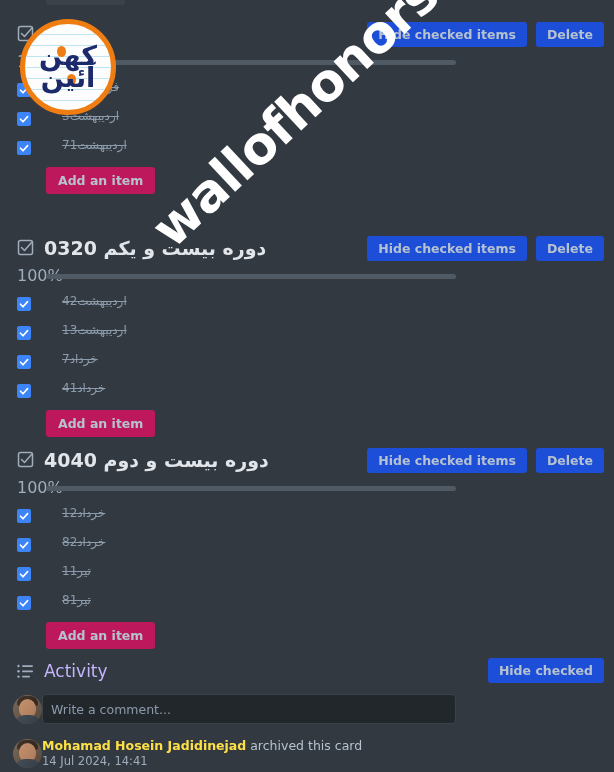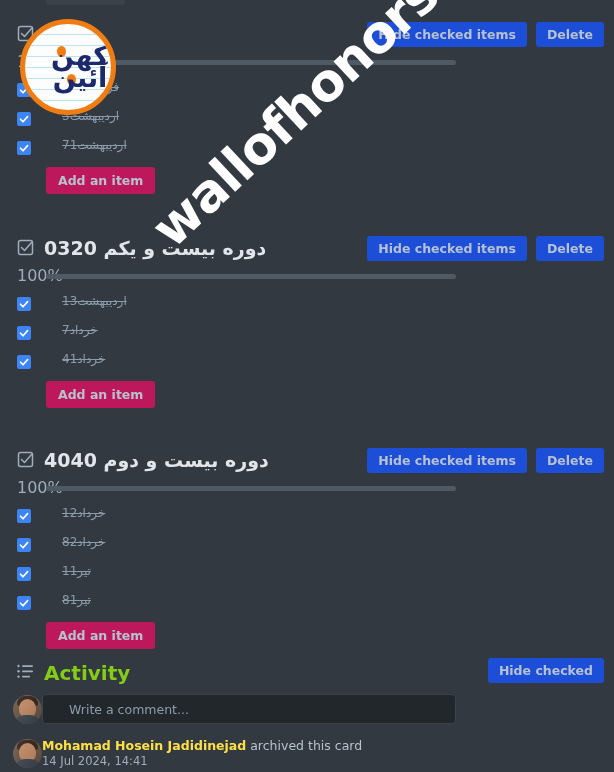--- a/index.html
+++ b/index.html
@@ -74,22 +74,22 @@
     color:#b6c2cf;font-size:12.5px;font-weight:bold;
     font-family:"DejaVu Sans","Liberation Sans",sans-serif;
     padding:7px 12px;cursor:pointer;line-height:13px;
   }
 
   
   .activity{position:absolute;left:0;top:660px;width:614px;}
   .act-head{position:relative;height:30px;}
   .act-icon{position:absolute;left:17px;top:4px;width:17px;height:15px;color:#9fadbc;}
   .act-title{
-    position:absolute;left:44px;top:1px;font-size:20px;
-    font-weight:bold;color:#84cc16;
+    position:absolute;left:44px;top:1px;font-size:17px;
+    font-weight:normal;color:#c4b5fd;
   }
   .act-btn{position:absolute;right:10px;top:-2px;}
 
   .comment-row{position:relative;height:36px;margin-top:4px;}
   .avatar{
     position:absolute;left:13px;top:1px;width:29px;height:29px;border-radius:50%;
     overflow:hidden;background:#6b5847;
   }
   .avatar .face{
     position:absolute;left:6px;top:4px;width:17px;height:19px;
@@ -107,21 +107,21 @@
     position:absolute;left:0;top:0;width:100%;height:100%;
     background:linear-gradient(135deg,rgba(255,255,255,.10),rgba(0,0,0,.20));
   }
   .comment-box{
     position:absolute;left:42px;right:158px;top:0;height:28px;
     background:#22272b;border:1px solid #3b424a;border-radius:4px;
     display:flex;align-items:center;
   }
   .comment-box input{
     width:100%;background:transparent;border:none;outline:none;
-    color:#b6c2cf;font-size:12.5px;padding:0 26px;
+    color:#b6c2cf;font-size:12.5px;padding:0 8px;
     font-family:"DejaVu Sans","Liberation Sans",sans-serif;
   }
   .comment-box input::placeholder{color:#8c9bab;}
 
   .act-entry{position:relative;height:40px;margin-top:8px;}
   .entry-text{
     position:absolute;left:42px;top:0;font-size:12.5px;color:#b6c2cf;
     line-height:15px;
   }
   .entry-text b{color:#fde047;font-weight:bold;}
@@ -142,21 +142,21 @@
     position:absolute;left:20px;top:19px;width:96px;height:96px;
     border-radius:50%;background:#fdfdfd;
     border:5px solid #f07d12;box-sizing:border-box;
     overflow:hidden;pointer-events:none;
   }
   .wm-logo .lines{position:absolute;left:0;top:0;width:100%;height:100%;
     background:repeating-linear-gradient(to bottom,
       transparent 0px,transparent 10px,#bfe3ef 10px,#bfe3ef 11px);
   }
   .wm-logo .glyph{
-    position:absolute;left:12px;top:0;width:100%;height:100%;
+    position:absolute;left:0;top:0;width:100%;height:100%;
     display:flex;align-items:center;justify-content:center;
     color:#1c2a6b;font-size:27px;font-weight:bold;
     direction:rtl;text-align:center;line-height:22px;
     font-family:"DejaVu Sans","Liberation Sans",sans-serif;
   }
   .wm-logo .dot{position:absolute;width:9px;height:11px;background:#f07d12;
     border-radius:50% 50% 50% 50%;}
 </style>
 </head>
 <body>
@@ -228,20 +228,28 @@
         <button class="btn">Delete</button>
       </span>
     </div>
     <div class="prog-row">
       <span class="prog-label">100%</span>
       <span class="prog-track">
         <span class="prog-fill" id="pf1" style="width: 100%;"></span>
       </span>
     </div>
     <div class="items">
+      <div class="item">
+        <span class="chk">
+          <svg width="12" height="12" viewBox="0 0 12 12" fill="none" stroke="#ffffff" stroke-width="1.6">
+              <path d="M2.5 6.2l2.5 2.6 4.6-5.2" stroke-linecap="round" stroke-linejoin="round"></path>
+            </svg>
+        </span>
+        <span class="item-label">اردیبهشت24</span>
+      </div>
       <div class="item">
         <span class="chk">
           <svg width="12" height="12" viewBox="0 0 12 12" fill="none" stroke="#ffffff" stroke-width="1.6">
               <path d="M2.5 6.2l2.5 2.6 4.6-5.2" stroke-linecap="round" stroke-linejoin="round"></path>
             </svg>
         </span>
         <span class="item-label">اردیبهشت31</span>
       </div>
       <div class="item">
         <span class="chk">

